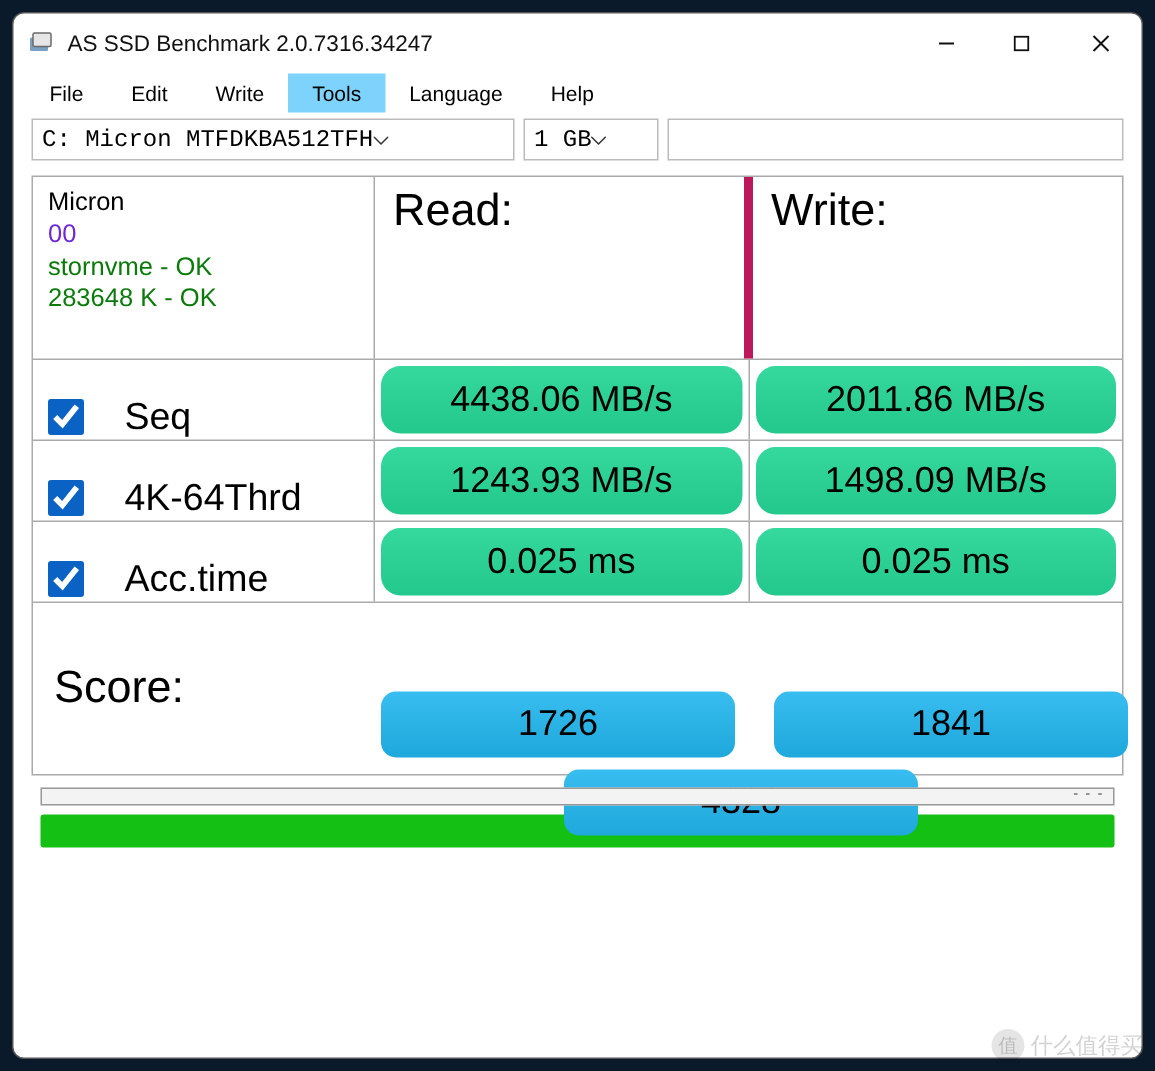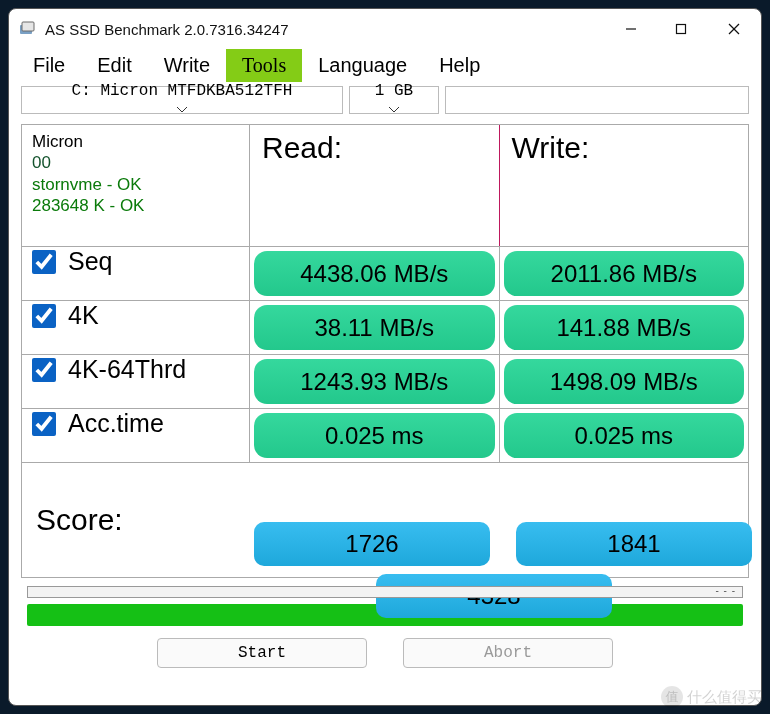--- a/index.html
+++ b/index.html
@@ -36,47 +36,45 @@
   .titlebar .win-btn {
     width: 50px; height: 40px;
     display: flex; align-items: center; justify-content: center;
     color: #222;
   }
   .titlebar .win-btn.close { width: 55px; }
   .menubar {
     display: flex;
     align-items: stretch;
     padding: 0 8px;
-    font-size: 20px;
+    font-size: 14px;
   }
   .menubar .menu-item {
     padding: 5px 16px;
     cursor: default;
   }
   .menubar .menu-item.selected {
-    background: #84cc16;
-    font-family: Liberation Serif, serif;
+    background: #7dd3fc;
   }
   .selectors {
     display: flex;
     align-items: center;
     gap: 6px;
     padding: 4px 12px 6px 12px;
   }
   .combo {
     display: flex;
     align-items: center;
-    justify-content: center;
+    justify-content: flex-start;
     height: 28px;
     background: #fff;
     border: 1px solid #bbb;
     font-family: "Courier New", monospace;
     font-size: 16px;
     padding: 0 6px;
-    flex-direction: column;
   }
   .drive-combo { width: 322px; }
   .size-combo  { width: 90px;  }
   .text-input {
     flex: 1;
     height: 28px;
     border: 1px solid #bbb;
     background: #fff;
   }
   .benchmark {
@@ -93,38 +91,38 @@
   .info-cell {
     width: 228px;
     border-right: 1px solid #aaa;
     padding: 6px 10px;
     font-size: 17px;
     line-height: 1.25;
   }
   .info-cell .ok { color: #0a7a0a; }
   .rw-head {
     flex: 1;
-    border-right: 1px solid #be185d;
+    border-right: 6px solid #be185d;
     display: flex; align-items: flex-start;
     padding: 6px 12px;
     font-size: 30px;
   }
   .rw-head:last-child { border-right: none; }
   .bm-row {
     display: flex;
     height: 54px;
     border-bottom: 1px solid #aaa;
   }
   .row-label {
     width: 228px;
     border-right: 1px solid #aaa;
-    display: flex; align-items: flex-start;
+    display: flex; align-items: flex-end;
     padding: 0 6px;
     font-size: 25px;
-    gap: 9px;
+    gap: 24px;
   }
   .row-label input[type=checkbox]{
     width: 24px; height: 24px;
     accent-color: #0a62c4;
   }
   .val-cell {
     flex: 1;
     border-right: 1px solid #aaa;
     display: flex; align-items: center; justify-content: center;
     padding: 4px;
@@ -264,53 +262,41 @@
           </svg></span>
     </div>
     <div class="text-input"></div>
   </div>
 
   <div class="benchmark">
 
     <div class="bm-header">
       <div class="info-cell">
         <div>Micron</div>
-        <div style="color:#14532d">00</div>
+        <div style="color:#6d28d9">00</div>
         <div class="ok">stornvme - OK</div>
         <div class="ok">283648 K - OK</div>
       </div>
       <div class="rw-head">Read:</div>
       <div class="rw-head">Write:</div>
     </div>
 
     <div class="bm-row">
       <div class="row-label">
         <input type="checkbox" checked="" style="">
         <span>Seq</span>
       </div>
       <div class="val-cell">
           <div class="pill green">4438.06 MB/s</div>
         </div>
       <div class="val-cell">
           <div class="pill green">2011.86 MB/s</div>
         </div>
     </div>
 
-    <div class="bm-row">
-      <div class="row-label">
-        <input type="checkbox" checked="" style="">
-        <span>4K</span>
-      </div>
-      <div class="val-cell">
-          <div class="pill green">38.11 MB/s</div>
-        </div>
-      <div class="val-cell">
-          <div class="pill green">141.88 MB/s</div>
-        </div>
-    </div>
 
     <div class="bm-row">
       <div class="row-label">
         <input type="checkbox" checked="" style="">
         <span>4K-64Thrd</span>
       </div>
       <div class="val-cell">
           <div class="pill green">1243.93 MB/s</div>
         </div>
       <div class="val-cell">
@@ -342,23 +328,19 @@
 
   </div>
 
   <div class="progress-area">
     <div class="prog-track">
       <span class="dashes">- - -</span>
     </div>
     <div class="prog-full"></div>
   </div>
 
-  <div class="buttons">
-    <div class="btn">Start</div>
-    <div class="btn disabled">Abort</div>
-  </div>
 
 </div>
 
 <div class="watermark">
   <span class="wm-icon">值</span>
   <span>什么值得买</span>
 </div>
 
 </body></html>

